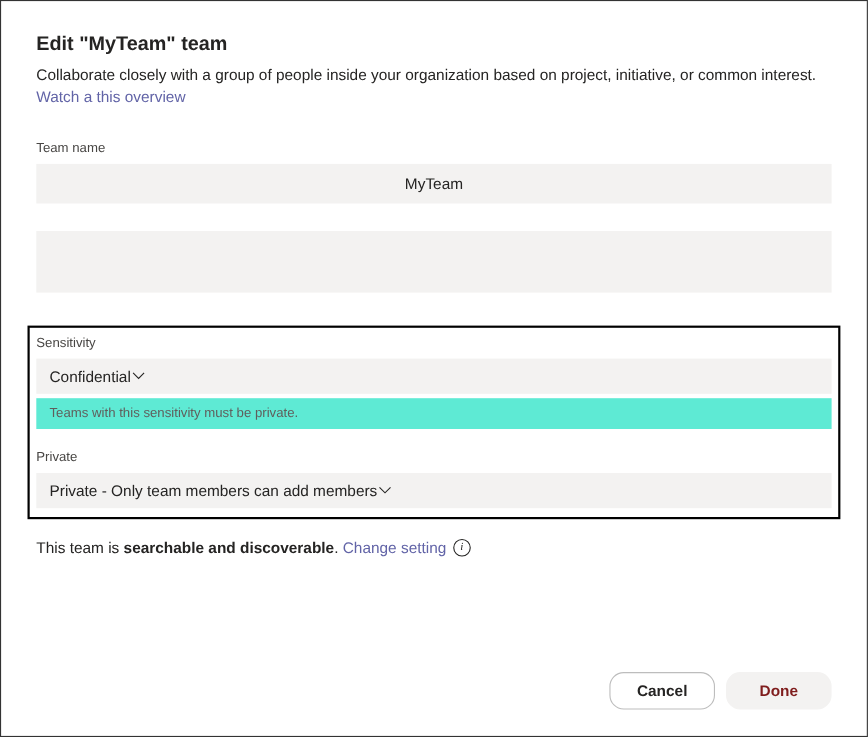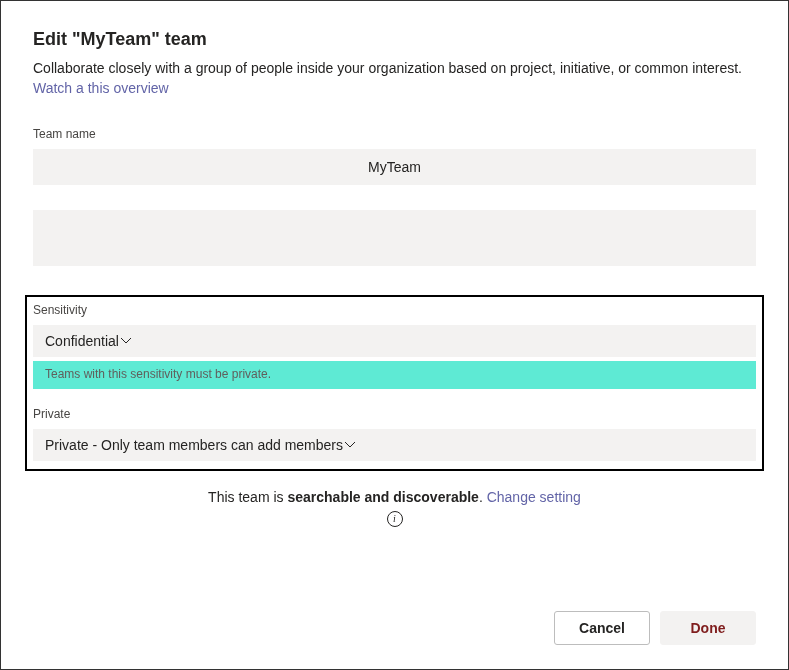--- a/index.html
+++ b/index.html
@@ -98,21 +98,20 @@
       color: #605e5c;
       margin-top: 4px;
     }
     .discoverable-row {
       font-size: 14px;
       color: #252423;
       margin-bottom: 28px;
       display: flex;
       align-items: center;
       gap: 6px;
-      flex-direction: column;
     }
     .discoverable-row b { font-weight: 700; }
     .info-icon {
       display: inline-flex;
       align-items: center;
       justify-content: center;
       width: 16px;
       height: 16px;
       border: 1.2px solid #252423;
       border-radius: 50%;
@@ -125,21 +124,21 @@
       position: absolute;
       right: 32px;
       bottom: 24px;
       display: flex;
       gap: 10px;
     }
     .btn {
       padding: 8px 22px;
       font-size: 14px;
       font-family: inherit;
-      border-radius: 3px;
+      border-radius: 13px;
       cursor: pointer;
       min-width: 96px;
     }
     .btn-cancel {
       background: #ffffff;
       border: 1px solid #bdbdbd;
       color: #252423;
       font-weight: 600;
     }
     .btn-done {

